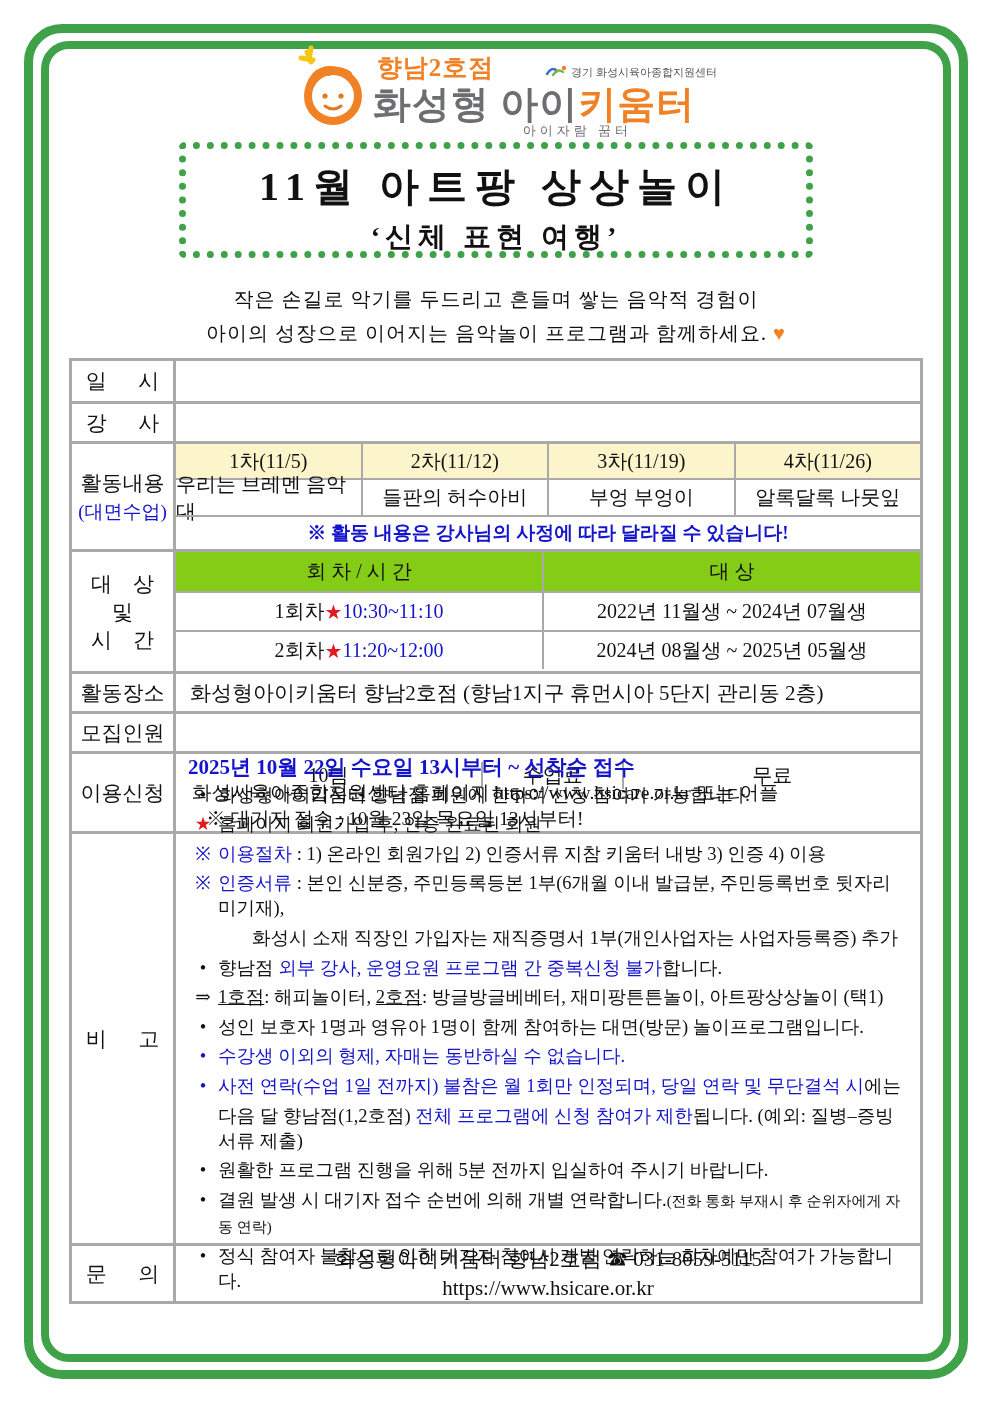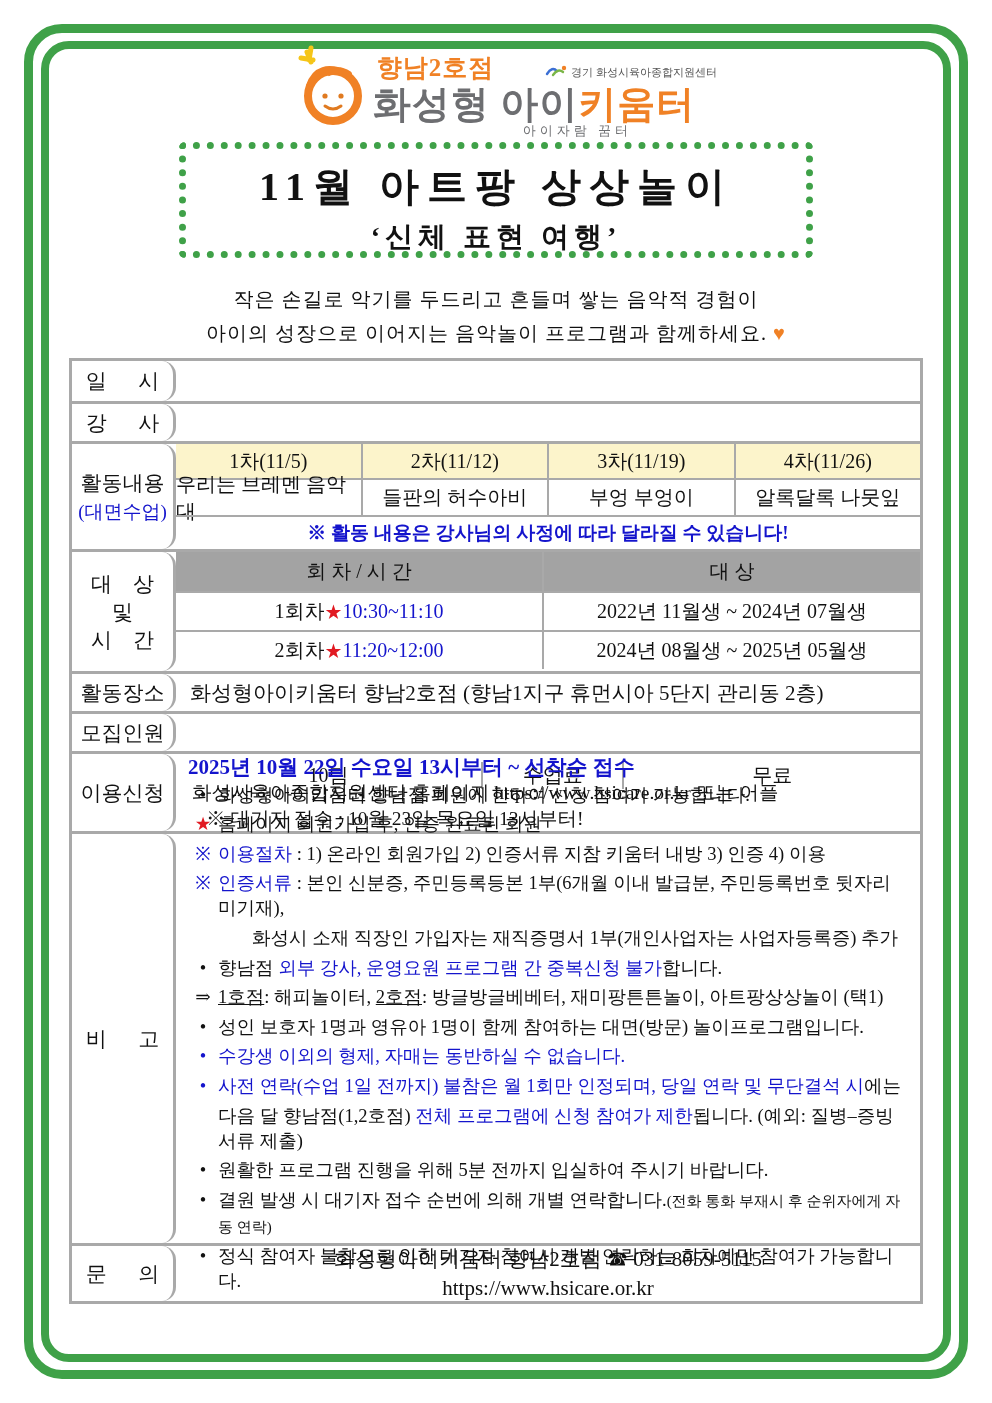--- a/index.html
+++ b/index.html
@@ -30,30 +30,30 @@
   
   .intro{position:absolute;top:282px;left:0;right:0;text-align:center;font-size:20px;line-height:34px;letter-spacing:1px;}
   .heart{color:#f08125;}
 
   
   .maintable{position:absolute;top:358px;left:69px;width:854px;box-sizing:border-box;
              border:3px solid #a9a9a9;background:#fff;}
   .trow{display:flex;box-sizing:border-box;}
   .trow + .trow{border-top:3px solid #a9a9a9;}
   .lbl{width:104px;flex:0 0 104px;border-right:3px solid #a9a9a9;display:flex;flex-direction:column;
-       align-items:center;justify-content:center;font-size:21px;white-space:pre;box-sizing:border-box;text-align:center;border-radius:14px;}
+       align-items:center;justify-content:center;font-size:21px;white-space:pre;box-sizing:border-box;text-align:center;}
   .val{flex:1;display:flex;align-items:center;box-sizing:border-box;font-size:21px;}
   .pad{padding-left:14px;}
   .colwrap{flex:1;display:flex;flex-direction:column;box-sizing:border-box;}
   .subrow{display:flex;box-sizing:border-box;}
   .subrow + .subrow{border-top:2px solid #a9a9a9;}
   .subcell{flex:1;display:flex;align-items:center;justify-content:center;box-sizing:border-box;font-size:20px;}
   .subcell + .subcell{border-left:2px solid #a9a9a9;}
   .yellow{background:#fcf4cb;}
-  .mint{background:#a3a3a3;text-align:right;}
+  .mint{background:#84cc16;text-align:right;}
   .h-act-head{height:34px;justify-content:flex-end;}
   .h-act-body{height:37px;font-family:Liberation Serif, serif;}
   .h-act-note{flex:1;}
   .h-sch{height:39px;}
   .r-basic{height:40px;}
   .r-act{height:108px;}
   .r-sch{height:122px;}
   .r-apply{height:80px;}
   .r-note{height:412px;}
   .r-ask{height:58px;}

